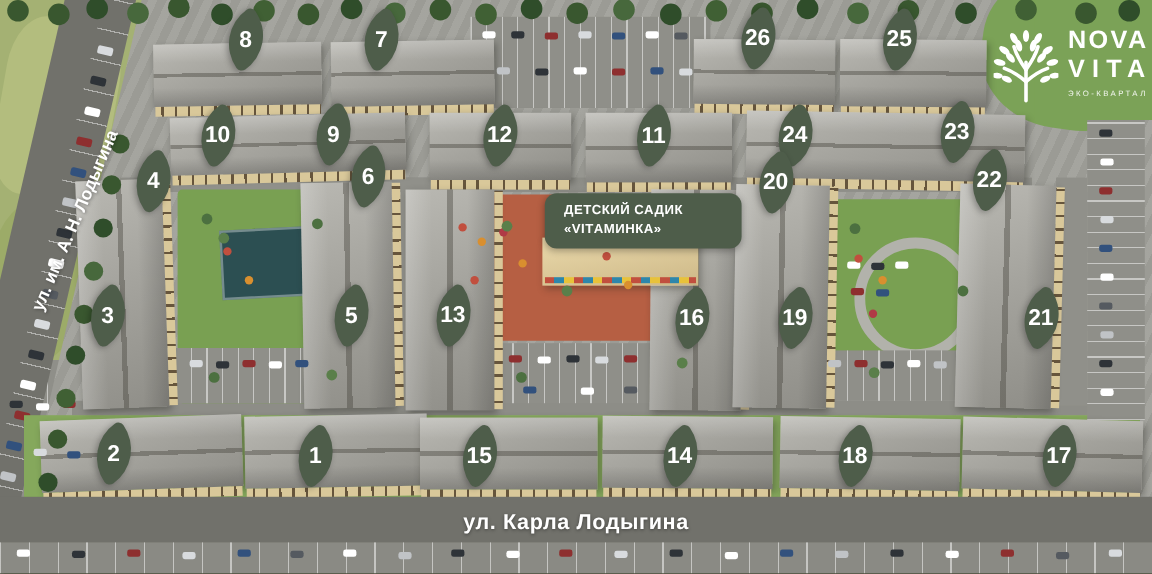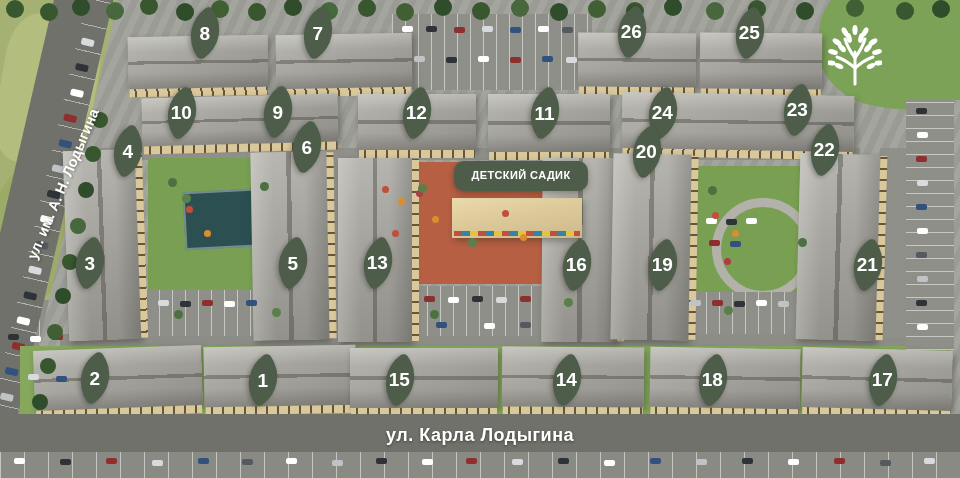--- a/index.html
+++ b/index.html
@@ -24,22 +24,22 @@
      background:repeating-linear-gradient(90deg,#d9c89a 0 5px,#66553c 5px 7px,#d9c89a 7px 11px);}
   .bld.v::after{content:"";position:absolute;top:1px;bottom:1px;right:-7px;width:7px;
      background:repeating-linear-gradient(0deg,#d9c89a 0 5px,#66553c 5px 7px,#d9c89a 7px 11px);}
   .cream{background:linear-gradient(170deg,#ead9ab,#cdb887);box-shadow:2px 3px 6px rgba(35,35,30,.35);}
   .leaf{position:absolute;width:40px;height:40px;background:#4e5d4a;
         border-radius:15% 100% 15% 100%;transform:rotate(55deg);
         display:flex;align-items:center;justify-content:center;
         box-shadow:0 2px 5px rgba(0,0,0,.3);}
   .leaf-num{transform:rotate(-55deg);color:#fff;font-weight:bold;font-size:19px;line-height:1;}
   .street{position:absolute;color:#fff;font-weight:bold;text-shadow:0 1px 3px rgba(0,0,0,.45);white-space:nowrap;}
-  .kg{position:absolute;left:454px;top:161px;width:132px;padding:7px 1px;background:#4e5d4a;border-radius:10px;
-      color:#fff;font-weight:bold;font-size:11px;line-height:1.45;text-align:center;letter-spacing:.4px;
+  .kg{position:absolute;left:454px;top:161px;width:132px;padding:7px 16px;background:#4e5d4a;border-radius:10px;
+      color:#fff;font-weight:bold;font-size:11px;line-height:1.45;text-align:left;letter-spacing:.4px;
       box-shadow:0 2px 6px rgba(0,0,0,.3);}
   .logo{position:absolute;left:828px;top:22px;display:flex;align-items:flex-start;gap:8px;color:#fff;}
   .logo-nova{font-size:21px;font-weight:bold;letter-spacing:2px;line-height:1.15;}
   .logo-vita{font-size:21px;font-weight:bold;letter-spacing:6px;line-height:1.15;}
   .logo-sub{font-size:6.5px;letter-spacing:2px;margin-top:5px;opacity:.9;}
 </style>
 </head>
 <body>
 
 <div class="stage">
@@ -200,20 +200,21 @@
       <div class="leaf" style="left: 693px; top: 360px; background: rgb(78, 93, 74);">
         <span class="leaf-num">18</span>
       </div>
       <div class="leaf" style="left: 863px; top: 360px; background: rgb(78, 93, 74);">
         <span class="leaf-num">17</span>
       </div>
     </div>
 
   <div class="kg">
     <div>ДЕТСКИЙ САДИК</div>
+    <div>«VITАМИНКА»</div>
   </div>
 
   <div class="street" style="left:-22px;top:176px;width:170px;text-align:center;font-size:14.5px;transform:rotate(-67deg);">ул. им. А. Н. Лодыгина</div>
   <div class="street" style="left:330px;top:425px;width:300px;text-align:center;font-size:18px;letter-spacing:.5px;">ул. Карла Лодыгина</div>
 
   <div class="logo">
     <svg viewBox="0 0 52 64" width="54" height="64" aria-hidden="true">
       <g stroke="#ffffff" stroke-width="3" stroke-linecap="round" fill="none">
         <path d="M26 62 C26 50 26 44 26 30"></path>
         <path d="M26 46 C19 40 14 37 8 35"></path>
@@ -232,15 +233,20 @@
         <ellipse cx="13" cy="26" rx="2.6" ry="5" transform="rotate(-40 13 26)"></ellipse>
         <ellipse cx="39" cy="26" rx="2.6" ry="5" transform="rotate(40 39 26)"></ellipse>
         <ellipse cx="20" cy="16" rx="2.6" ry="5" transform="rotate(-15 20 16)"></ellipse>
         <ellipse cx="32" cy="16" rx="2.6" ry="5" transform="rotate(15 32 16)"></ellipse>
         <ellipse cx="2" cy="41" rx="2.4" ry="4.6" transform="rotate(-85 2 41)"></ellipse>
         <ellipse cx="50" cy="41" rx="2.4" ry="4.6" transform="rotate(85 50 41)"></ellipse>
         <ellipse cx="10" cy="44" rx="2.4" ry="4.6" transform="rotate(-65 10 44)"></ellipse>
         <ellipse cx="42" cy="44" rx="2.4" ry="4.6" transform="rotate(65 42 44)"></ellipse>
       </g>
     </svg>
+    <div>
+      <div class="logo-nova">NOVA</div>
+      <div class="logo-vita">VITA</div>
+      <div class="logo-sub">ЭКО-КВАРТАЛ</div>
+    </div>
   </div>
 
 </div>
 
 </body></html>

